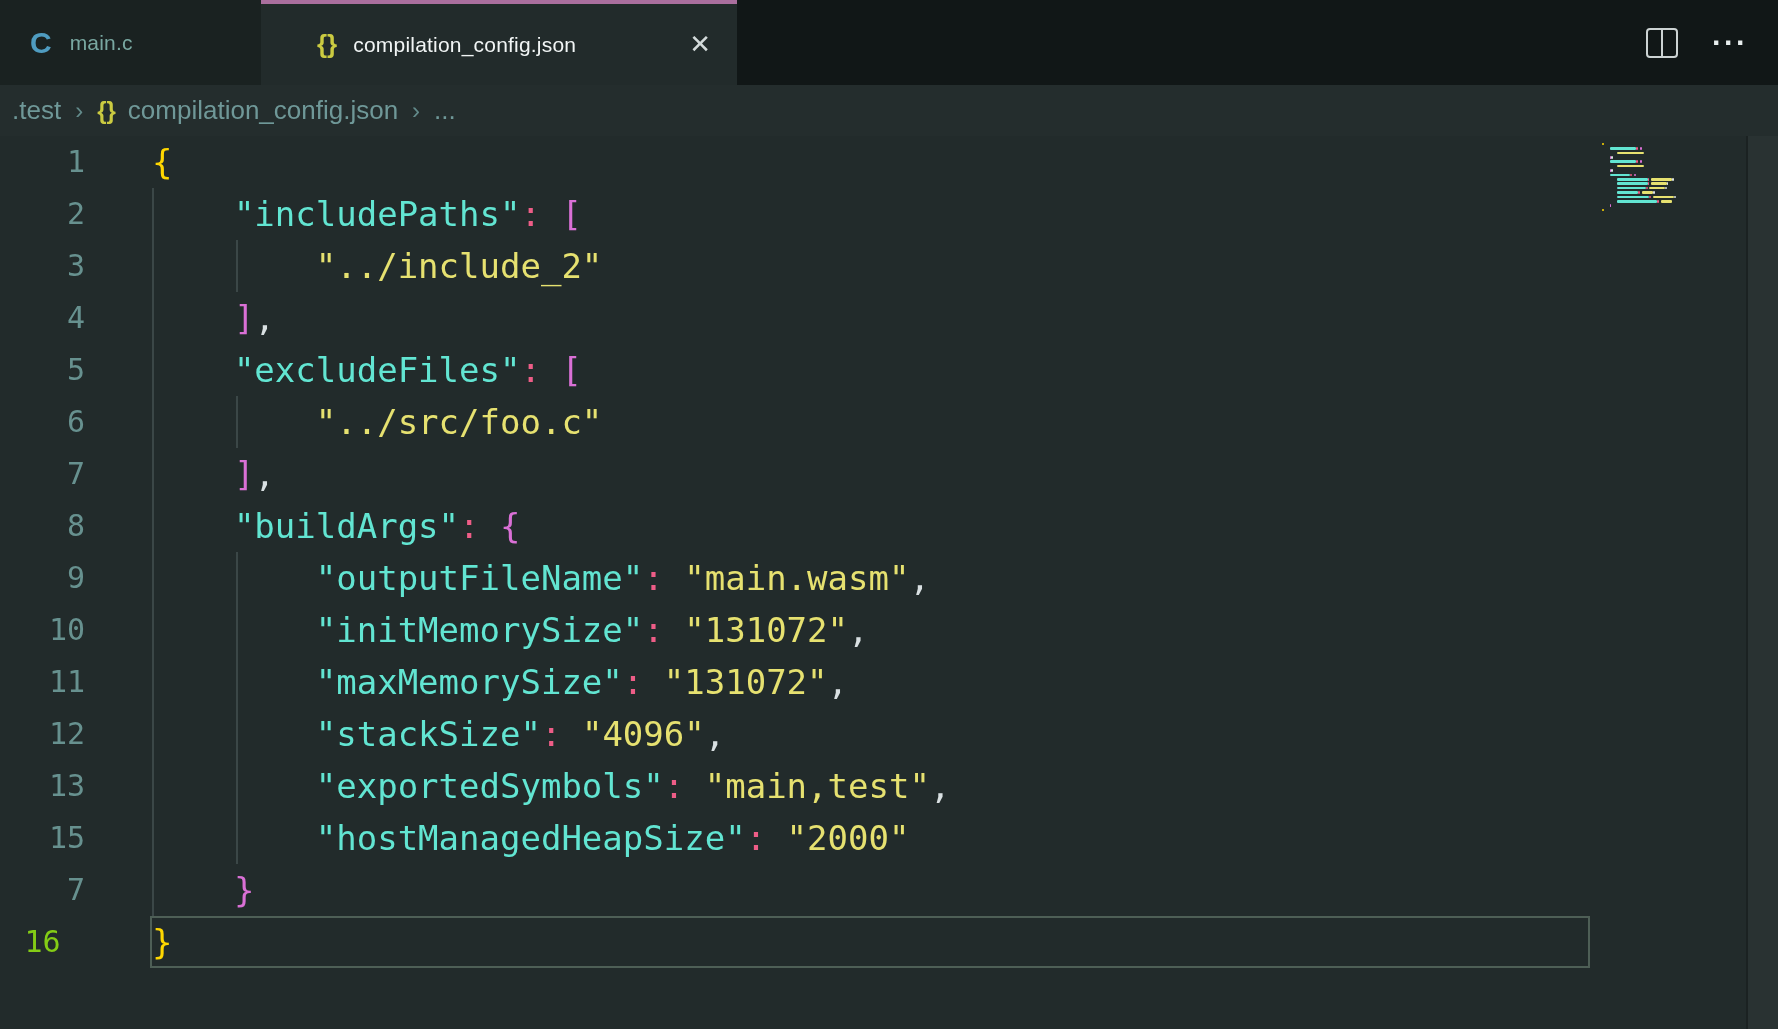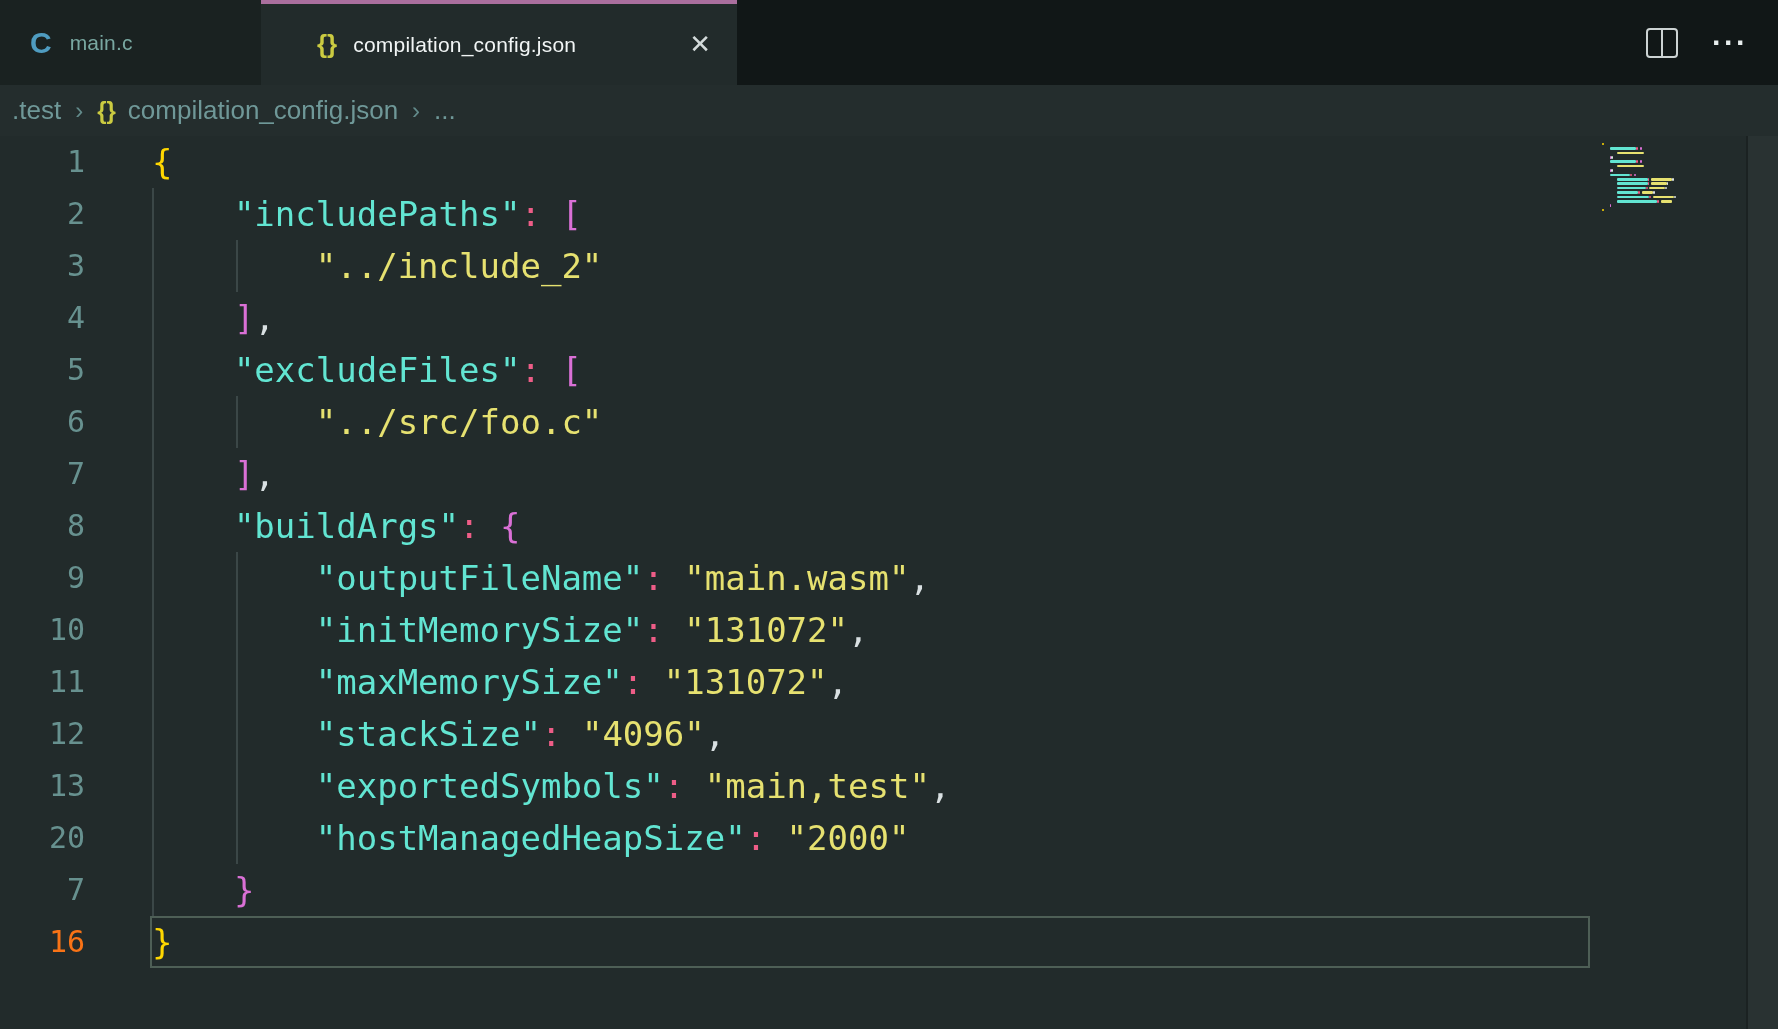--- a/index.html
+++ b/index.html
@@ -36,21 +36,21 @@
   .bc-json-icon { color:#cbcb41; font-weight:bold; font-size:24px; margin-right:12px; }
 
   
   .editor { position:absolute; left:0; top:136px; width:1778px; height:893px;
             background:#222b2b; }
   .line { display:flex; height:52px; line-height:52px; white-space:pre; }
   .gutter { width:85px; flex:none; text-align:right; font-size:30px;
             color:#67918f; font-family:"DejaVu Sans Mono", monospace; }
   .ltext { padding-left:67px; font-size:34px;
            font-family:"DejaVu Sans Mono", monospace; }
-  .gutter.cur { color:#f97316; }
+  .gutter.cur { color:#84cc16;text-align:center; }
 
   .indent-guide { position:absolute; width:2px; background:#3b4747; }
   .g0  { left:152px; top:52px;  height:728px; }
   .g4a { left:236px; top:104px; height:52px;  }
   .g4b { left:236px; top:260px; height:52px;  }
   .g4c { left:236px; top:416px; height:312px; }
 
   .cur-line-box { position:absolute; left:150px; top:780px; width:1440px; height:52px;
                   border:2px solid #4e5f56; pointer-events:none; }
 
@@ -105,21 +105,21 @@
       <div class="line"><div class="gutter">4</div><div class="ltext"><span style="color: rgb(212, 212, 212);">    </span><span style="color: rgb(218, 112, 214);">]</span><span style="color: rgb(217, 224, 226);">,</span></div></div>
       <div class="line"><div class="gutter">5</div><div class="ltext"><span style="color: rgb(212, 212, 212);">    </span><span style="color: rgb(98, 229, 210);">"excludeFiles"</span><span style="color: rgb(238, 93, 135);">:</span><span style="color: rgb(212, 212, 212);"> </span><span style="color: rgb(218, 112, 214);">[</span></div></div>
       <div class="line"><div class="gutter">6</div><div class="ltext"><span style="color: rgb(212, 212, 212);">        </span><span style="color: rgb(230, 225, 112);">"../src/foo.c"</span></div></div>
       <div class="line"><div class="gutter">7</div><div class="ltext"><span style="color: rgb(212, 212, 212);">    </span><span style="color: rgb(218, 112, 214);">]</span><span style="color: rgb(217, 224, 226);">,</span></div></div>
       <div class="line"><div class="gutter">8</div><div class="ltext"><span style="color: rgb(212, 212, 212);">    </span><span style="color: rgb(98, 229, 210);">"buildArgs"</span><span style="color: rgb(238, 93, 135);">:</span><span style="color: rgb(212, 212, 212);"> </span><span style="color: rgb(218, 112, 214);">{</span></div></div>
       <div class="line"><div class="gutter">9</div><div class="ltext"><span style="color: rgb(212, 212, 212);">        </span><span style="color: rgb(98, 229, 210);">"outputFileName"</span><span style="color: rgb(238, 93, 135);">:</span><span style="color: rgb(212, 212, 212);"> </span><span style="color: rgb(230, 225, 112);">"main.wasm"</span><span style="color: rgb(217, 224, 226);">,</span></div></div>
       <div class="line"><div class="gutter">10</div><div class="ltext"><span style="color: rgb(212, 212, 212);">        </span><span style="color: rgb(98, 229, 210);">"initMemorySize"</span><span style="color: rgb(238, 93, 135);">:</span><span style="color: rgb(212, 212, 212);"> </span><span style="color: rgb(230, 225, 112);">"131072"</span><span style="color: rgb(217, 224, 226);">,</span></div></div>
       <div class="line"><div class="gutter">11</div><div class="ltext"><span style="color: rgb(212, 212, 212);">        </span><span style="color: rgb(98, 229, 210);">"maxMemorySize"</span><span style="color: rgb(238, 93, 135);">:</span><span style="color: rgb(212, 212, 212);"> </span><span style="color: rgb(230, 225, 112);">"131072"</span><span style="color: rgb(217, 224, 226);">,</span></div></div>
       <div class="line"><div class="gutter">12</div><div class="ltext"><span style="color: rgb(212, 212, 212);">        </span><span style="color: rgb(98, 229, 210);">"stackSize"</span><span style="color: rgb(238, 93, 135);">:</span><span style="color: rgb(212, 212, 212);"> </span><span style="color: rgb(230, 225, 112);">"4096"</span><span style="color: rgb(217, 224, 226);">,</span></div></div>
       <div class="line"><div class="gutter">13</div><div class="ltext"><span style="color: rgb(212, 212, 212);">        </span><span style="color: rgb(98, 229, 210);">"exportedSymbols"</span><span style="color: rgb(238, 93, 135);">:</span><span style="color: rgb(212, 212, 212);"> </span><span style="color: rgb(230, 225, 112);">"main,test"</span><span style="color: rgb(217, 224, 226);">,</span></div></div>
-      <div class="line"><div class="gutter">20</div><div class="ltext"><span style="color: rgb(212, 212, 212);">        </span><span style="color: rgb(98, 229, 210);">"hostManagedHeapSize"</span><span style="color: rgb(238, 93, 135);">:</span><span style="color: rgb(212, 212, 212);"> </span><span style="color: rgb(230, 225, 112);">"2000"</span></div></div>
+      <div class="line"><div class="gutter">15</div><div class="ltext"><span style="color: rgb(212, 212, 212);">        </span><span style="color: rgb(98, 229, 210);">"hostManagedHeapSize"</span><span style="color: rgb(238, 93, 135);">:</span><span style="color: rgb(212, 212, 212);"> </span><span style="color: rgb(230, 225, 112);">"2000"</span></div></div>
       <div class="line"><div class="gutter">7</div><div class="ltext"><span style="color: rgb(212, 212, 212);">    </span><span style="color: rgb(218, 112, 214);">}</span></div></div>
       <div class="line"><div class="gutter cur">16</div><div class="ltext"><span style="color: rgb(255, 215, 0);">}</span></div></div>
     </div>
 
   <div class="cur-line-box"></div>
 
   <div class="minimap" id="minimap">
       <div class="mm-line">
         <span class="mm-bar" style="width: 1.9px; background: rgb(255, 215, 0);"></span>
       </div>

